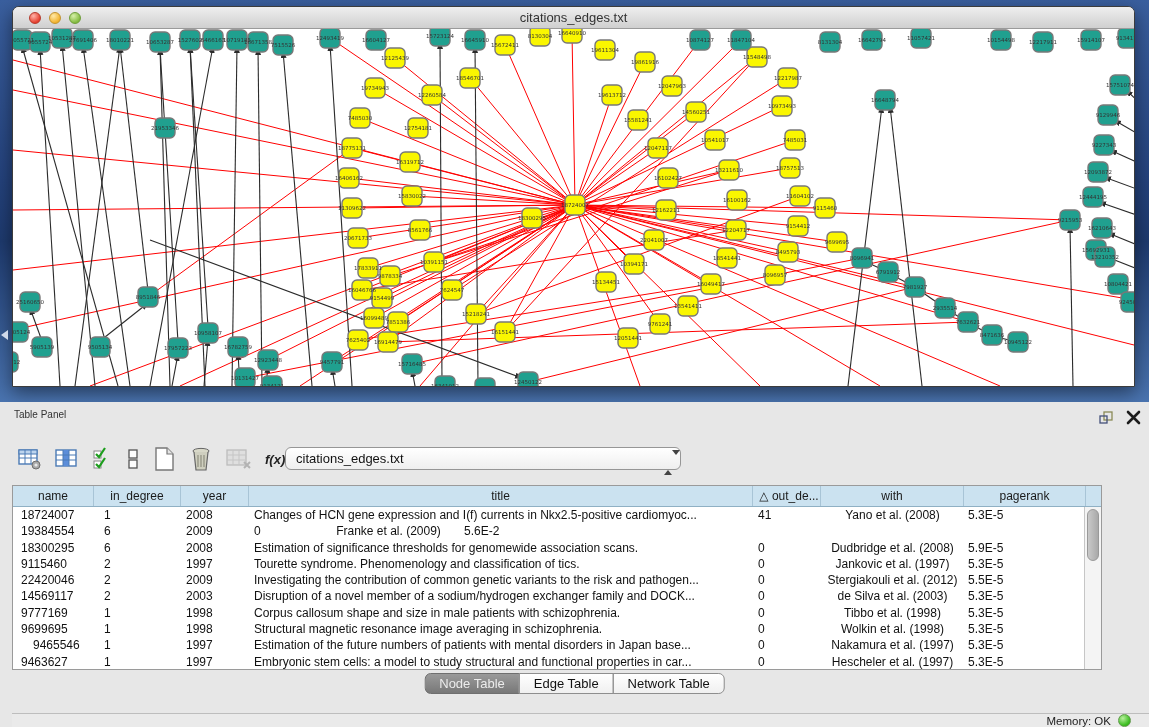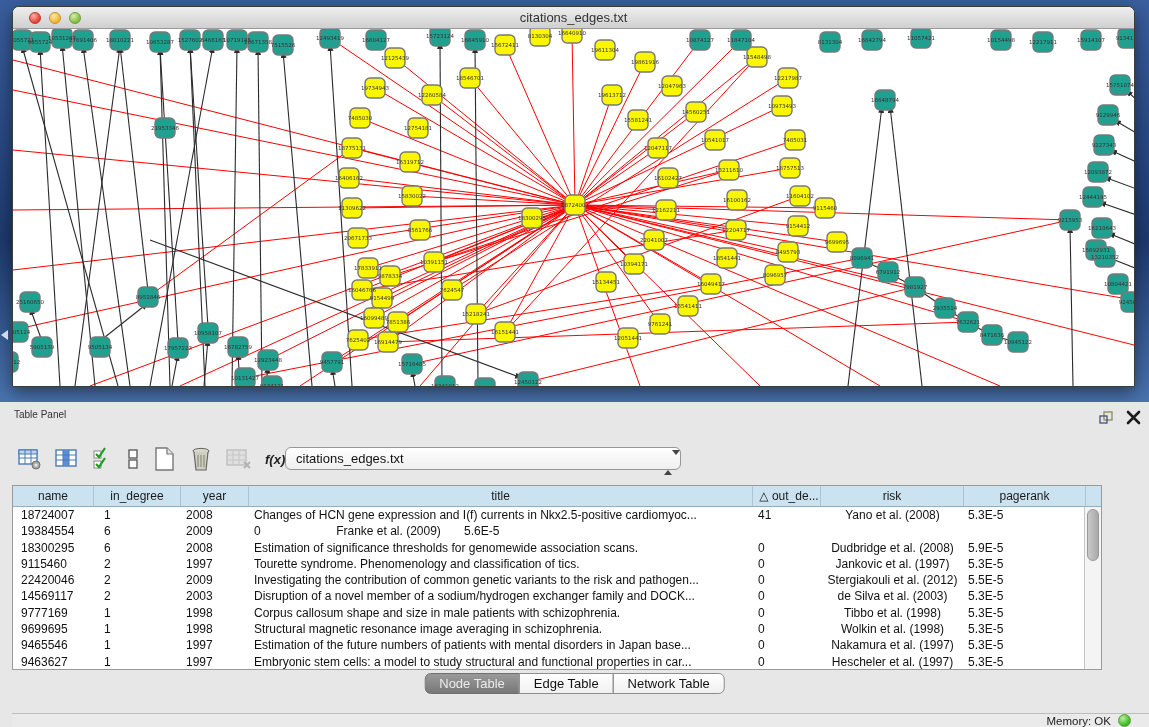--- a/index.html
+++ b/index.html
@@ -535,40 +535,40 @@
     </div>
   </div>
 
   <div class="tbl">
     <div class="tbl-head" id="tbl-head">
         <div class="th" style="width: 81px;">name</div>
         <div class="th" style="width: 87px;">in_degree</div>
         <div class="th" style="width: 68px;">year</div>
         <div class="th" style="width: 504px;">title</div>
         <div class="th left" style="width: 68px;">△ out_de...</div>
-        <div class="th" style="width: 143px;">risk</div>
+        <div class="th" style="width: 143px;">with</div>
         <div class="th" style="width: 122px;">pagerank</div>
       </div>
     <div class="tbl-body" id="tbl-body">
         <div class="tr">
           <div class="td" style="width: 81px; padding-left: 8px;">18724007</div>
           <div class="td" style="width: 87px; padding-left: 10px;">1</div>
           <div class="td" style="width: 68px; padding-left: 5px;">2008</div>
           <div class="td" style="width: 504px; padding-left: 5px;">Changes of HCN gene expression and I(f) currents in Nkx2.5-positive cardiomyoc...</div>
           <div class="td" style="width: 68px; padding-left: 5px;">41</div>
           <div class="td" style="width: 143px; text-align: center;">Yano et al. (2008)</div>
           <div class="td" style="width: 122px; padding-left: 4px;">5.3E-5</div>
         </div>
         <div class="tr">
           <div class="td" style="width: 81px; padding-left: 8px;">19384554</div>
           <div class="td" style="width: 87px; padding-left: 10px;">6</div>
           <div class="td" style="width: 68px; padding-left: 5px;">2009</div>
           <div class="td" style="width: 68px; padding-left: 5px;">0</div>
           <div class="td" style="width: 143px; text-align: center;">Franke et al. (2009)</div>
-          <div class="td" style="width: 122px; padding-left: 4px;">5.6E-5</div>
+          <div class="td" style="width: 122px; padding-left: 4px;">5.6E-2</div>
         </div>
         <div class="tr">
           <div class="td" style="width: 81px; padding-left: 8px;">18300295</div>
           <div class="td" style="width: 87px; padding-left: 10px;">6</div>
           <div class="td" style="width: 68px; padding-left: 5px;">2008</div>
           <div class="td" style="width: 504px; padding-left: 5px;">Estimation of significance thresholds for genomewide association scans.</div>
           <div class="td" style="width: 68px; padding-left: 5px;">0</div>
           <div class="td" style="width: 143px; text-align: center;">Dudbridge et al. (2008)</div>
           <div class="td" style="width: 122px; padding-left: 4px;">5.9E-5</div>
         </div>
@@ -611,21 +611,21 @@
         <div class="tr">
           <div class="td" style="width: 81px; padding-left: 8px;">9699695</div>
           <div class="td" style="width: 87px; padding-left: 10px;">1</div>
           <div class="td" style="width: 68px; padding-left: 5px;">1998</div>
           <div class="td" style="width: 504px; padding-left: 5px;">Structural magnetic resonance image averaging in schizophrenia.</div>
           <div class="td" style="width: 68px; padding-left: 5px;">0</div>
           <div class="td" style="width: 143px; text-align: center;">Wolkin et al. (1998)</div>
           <div class="td" style="width: 122px; padding-left: 4px;">5.3E-5</div>
         </div>
         <div class="tr">
-          <div class="td" style="width: 81px; padding-left: 8px;">9465546</div>
+          <div class="td" style="width: 81px; padding-left: 20px;">9465546</div>
           <div class="td" style="width: 87px; padding-left: 10px;">1</div>
           <div class="td" style="width: 68px; padding-left: 5px;">1997</div>
           <div class="td" style="width: 504px; padding-left: 5px;">Estimation of the future numbers of patients with mental disorders in Japan base...</div>
           <div class="td" style="width: 68px; padding-left: 5px;">0</div>
           <div class="td" style="width: 143px; text-align: center;">Nakamura et al. (1997)</div>
           <div class="td" style="width: 122px; padding-left: 4px;">5.3E-5</div>
         </div>
         <div class="tr">
           <div class="td" style="width: 81px; padding-left: 8px;">9463627</div>
           <div class="td" style="width: 87px; padding-left: 10px;">1</div>

